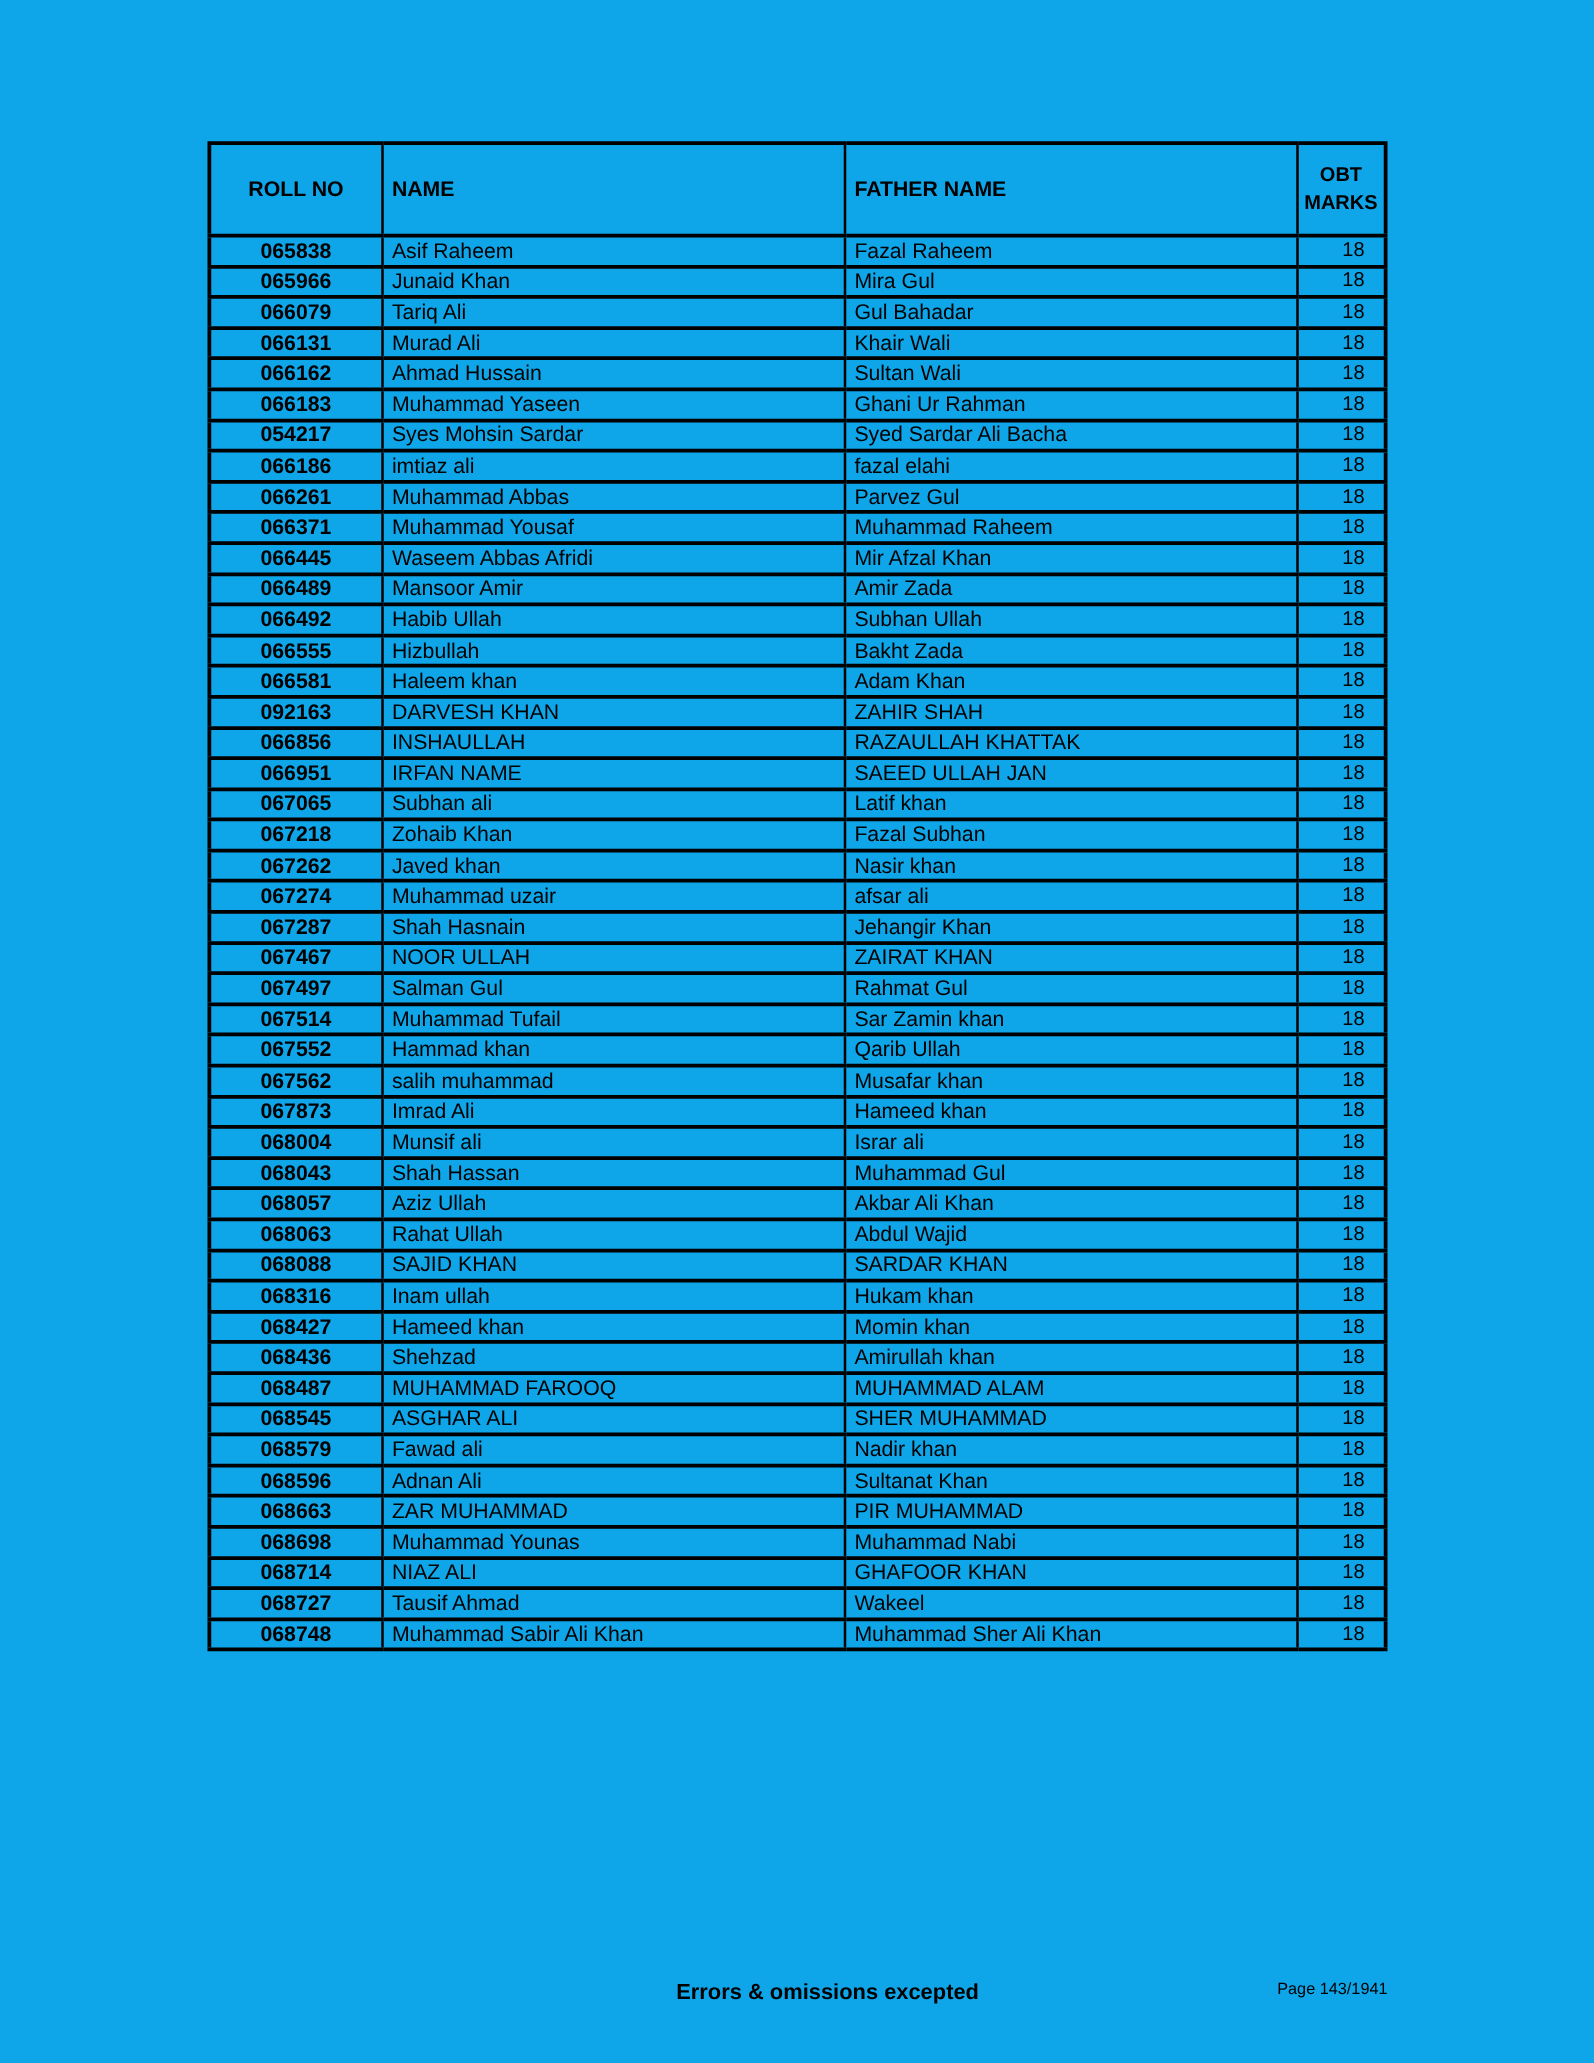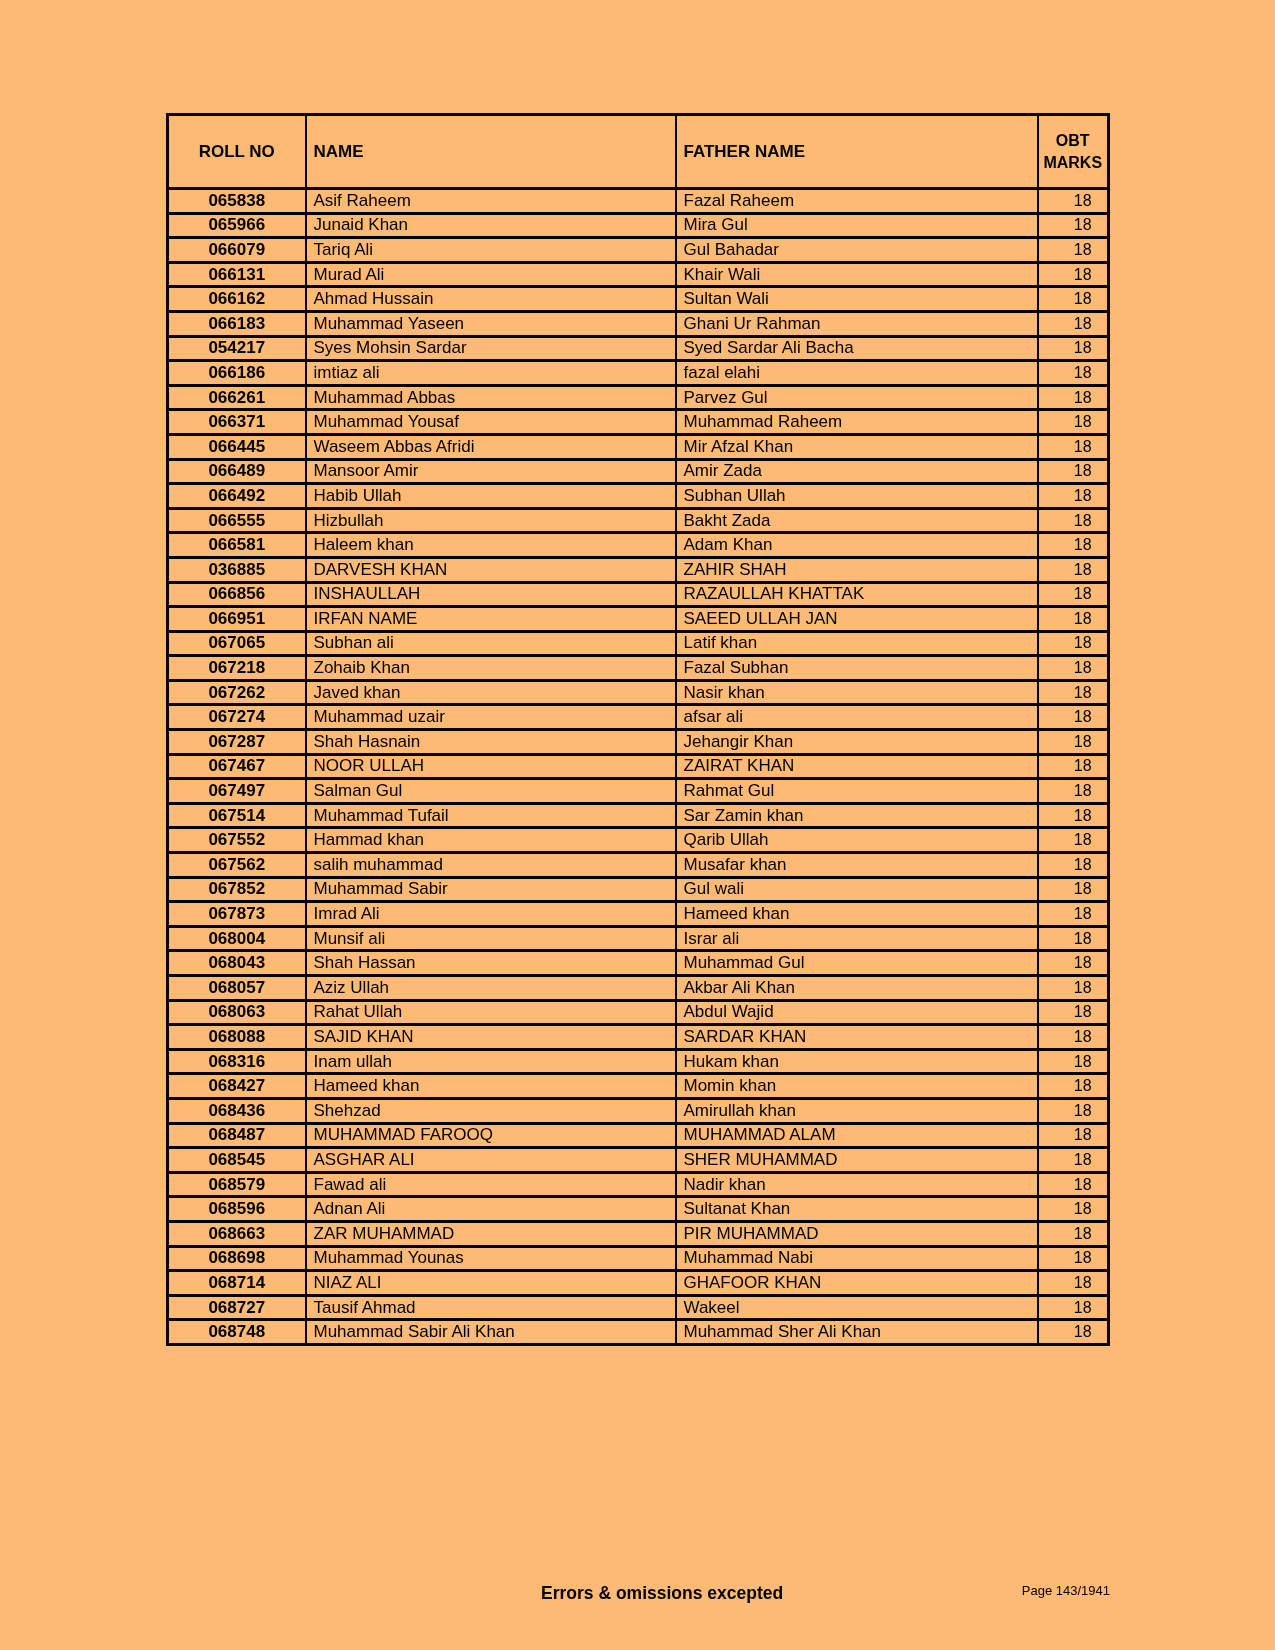--- a/index.html
+++ b/index.html
@@ -1,21 +1,21 @@
 <!DOCTYPE html>
 <html><head>
 <meta charset="utf-8">
 <style>
   * { margin: 0; padding: 0; box-sizing: border-box; }
   html, body { background: #ffffff; }
   .page {
     position: relative;
     width: 1275px;
     height: 1650px;
-    background: #fdba74;
+    background: #0ea5e9;
     font-family: "Liberation Sans", sans-serif;
     color: #000000;
     overflow: hidden;
   }
   table.results {
     position: absolute;
     left: 166px;
     top: 113px;
     width: 941px;
     border-collapse: collapse;
@@ -174,21 +174,21 @@
           <td class="father">Bakht Zada</td>
           <td class="marks">18</td>
         </tr>
         <tr>
           <td class="roll">066581</td>
           <td class="name">Haleem khan</td>
           <td class="father">Adam Khan</td>
           <td class="marks">18</td>
         </tr>
         <tr>
-          <td class="roll">036885</td>
+          <td class="roll">092163</td>
           <td class="name">DARVESH KHAN</td>
           <td class="father">ZAHIR SHAH</td>
           <td class="marks">18</td>
         </tr>
         <tr>
           <td class="roll">066856</td>
           <td class="name">INSHAULLAH</td>
           <td class="father">RAZAULLAH KHATTAK</td>
           <td class="marks">18</td>
         </tr>
@@ -252,26 +252,20 @@
           <td class="father">Qarib Ullah</td>
           <td class="marks">18</td>
         </tr>
         <tr>
           <td class="roll">067562</td>
           <td class="name">salih muhammad</td>
           <td class="father">Musafar khan</td>
           <td class="marks">18</td>
         </tr>
         <tr>
-          <td class="roll">067852</td>
-          <td class="name">Muhammad Sabir</td>
-          <td class="father">Gul wali</td>
-          <td class="marks">18</td>
-        </tr>
-        <tr>
           <td class="roll">067873</td>
           <td class="name">Imrad Ali</td>
           <td class="father">Hameed khan</td>
           <td class="marks">18</td>
         </tr>
         <tr>
           <td class="roll">068004</td>
           <td class="name">Munsif ali</td>
           <td class="father">Israr ali</td>
           <td class="marks">18</td>

